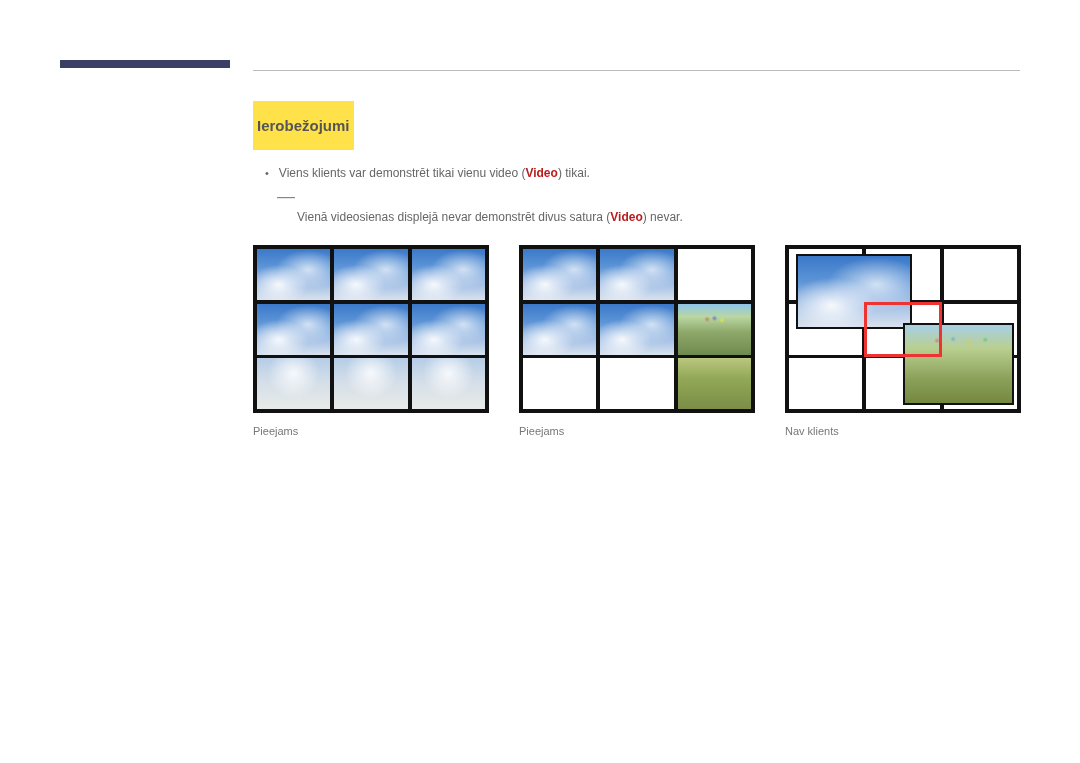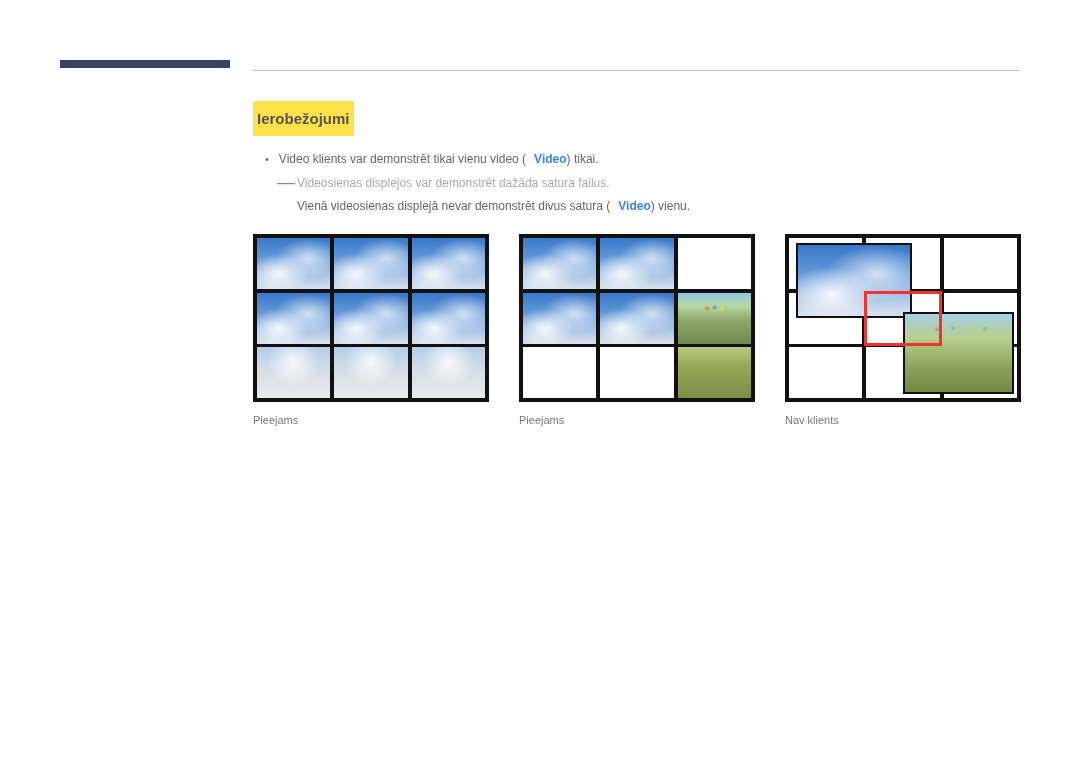--- a/index.html
+++ b/index.html
@@ -23,40 +23,39 @@
   }
   .content {
     margin: 30px 60px 0 253px;
   }
   .heading {
     background: #ffe14a;
     color: #555;
     font-weight: bold;
     font-size: 15px;
     display: inline-block;
-    padding: 9px 4px;
+    padding: 16px 4px;
     margin-bottom: 10px;
   }
   .bullet-row {
     display: flex;
     align-items: flex-start;
     margin: 4px 0 4px 12px;
     line-height: 1.6;
     color: #666;
   }
   .bullet-row .dot {
     margin-right: 10px;
     color: #666;
     font-size: 11px;
     line-height: 1.8;
   }
   .emph-red {
-    color: #3b82f6;
+    color: #b91c1c;
     font-weight: bold;
-    padding-left: 8px;
   }
   .dash-row {
     display: flex;
     align-items: flex-start;
     margin: 4px 0 4px 24px;
     color: #aaa;
     line-height: 1.6;
   }
   .dash-row .dash {
     margin-right: 6px;
@@ -142,31 +141,30 @@
 <div class="top-bar"></div>
 <div class="top-line"></div>
 
 <div class="content">
 
   <div class="heading">Ierobežojumi</div>
 
   <div class="bullet-row">
     <span class="dot">•</span>
     <span>
-      <span>Video klients var demonstrēt tikai vienu video (</span><span class="emph-red">Video</span><span>) tikai.</span>
+      <span>Viens klients var demonstrēt tikai vienu video (</span><span class="emph-red">Video</span><span>) tikai.</span>
     </span>
   </div>
 
   <div class="dash-row">
     <span class="dash">―</span>
-    <span>Videosienas displejos var demonstrēt dažāda satura failus.</span>
   </div>
 
   <div class="subtext">
-    <span>Vienā videosienas displejā nevar demonstrēt divus satura (</span><span class="emph-red">Video</span><span>) vienu.</span>
+    <span>Vienā videosienas displejā nevar demonstrēt divus satura (</span><span class="emph-red">Video</span><span>) nevar.</span>
   </div>
 
   <div class="figures">
 
     <div class="fig">
       <div class="grid" style="width:232px;height:164px;">
         <div class="gcell sky" style="left:0;top:0;width:33.34%;height:33.34%;"></div>
         <div class="gcell sky" style="left:33.33%;top:0;width:33.34%;height:33.34%;"></div>
         <div class="gcell sky" style="left:66.66%;top:0;width:33.34%;height:33.34%;"></div>
         <div class="gcell sky" style="left:0;top:33.33%;width:33.34%;height:33.34%;"></div>

